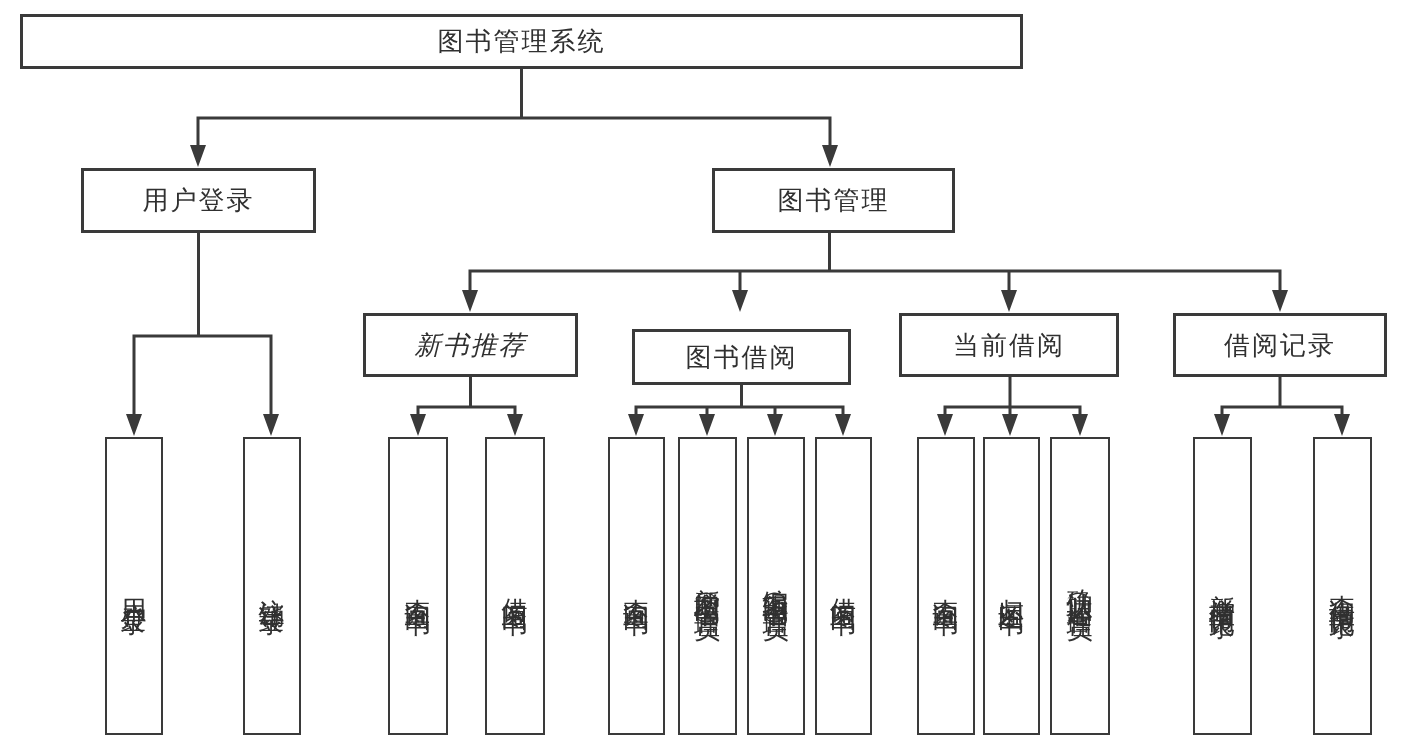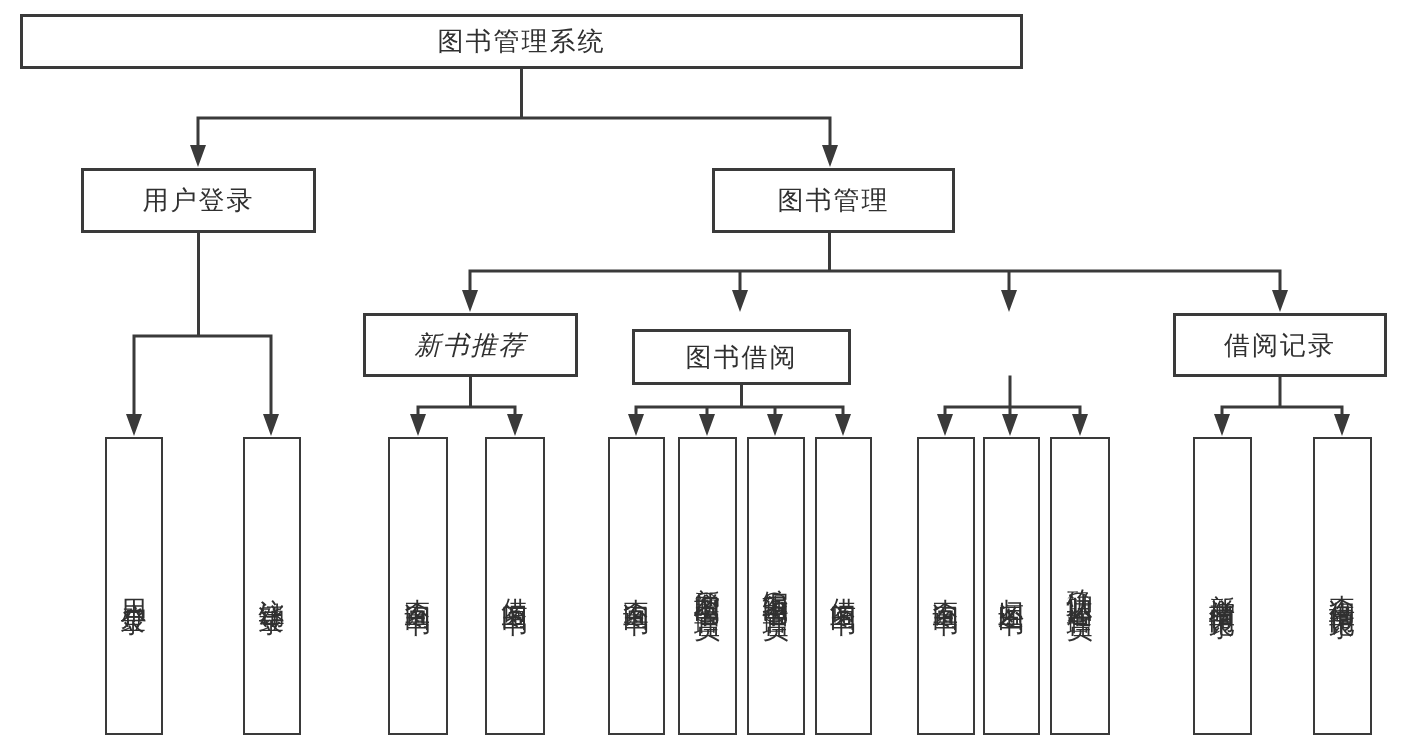--- a/index.html
+++ b/index.html
@@ -104,20 +104,23 @@
   <div class="hnode" style="left:712px; top:168px; width:243px; height:65px;">
     <span>图书管理</span>
   </div>
 
   <div class="hnode" style="left:363px; top:313px; width:215px; height:64px;font-style:italic;">
     <span>新书推荐</span>
   </div>
   <div class="hnode" style="left:632px; top:313px; width:219px; height:56px;margin-top:16px;">
     <span>图书借阅</span>
   </div>
+  <div class="hnode" style="left:899px; top:313px; width:220px; height:64px;">
+    <span>当前借阅</span>
+  </div>
   <div class="hnode" style="left:1173px; top:313px; width:214px; height:64px;">
     <span>借阅记录</span>
   </div>
 
   <div class="vnode" style="left:105px; top:437px; width:58px; height:298px;">
     <span class="vtxt">用户登录</span>
   </div>
   <div class="vnode" style="left:243px; top:437px; width:58px; height:298px;">
     <span class="vtxt">注销登录</span>
   </div>

